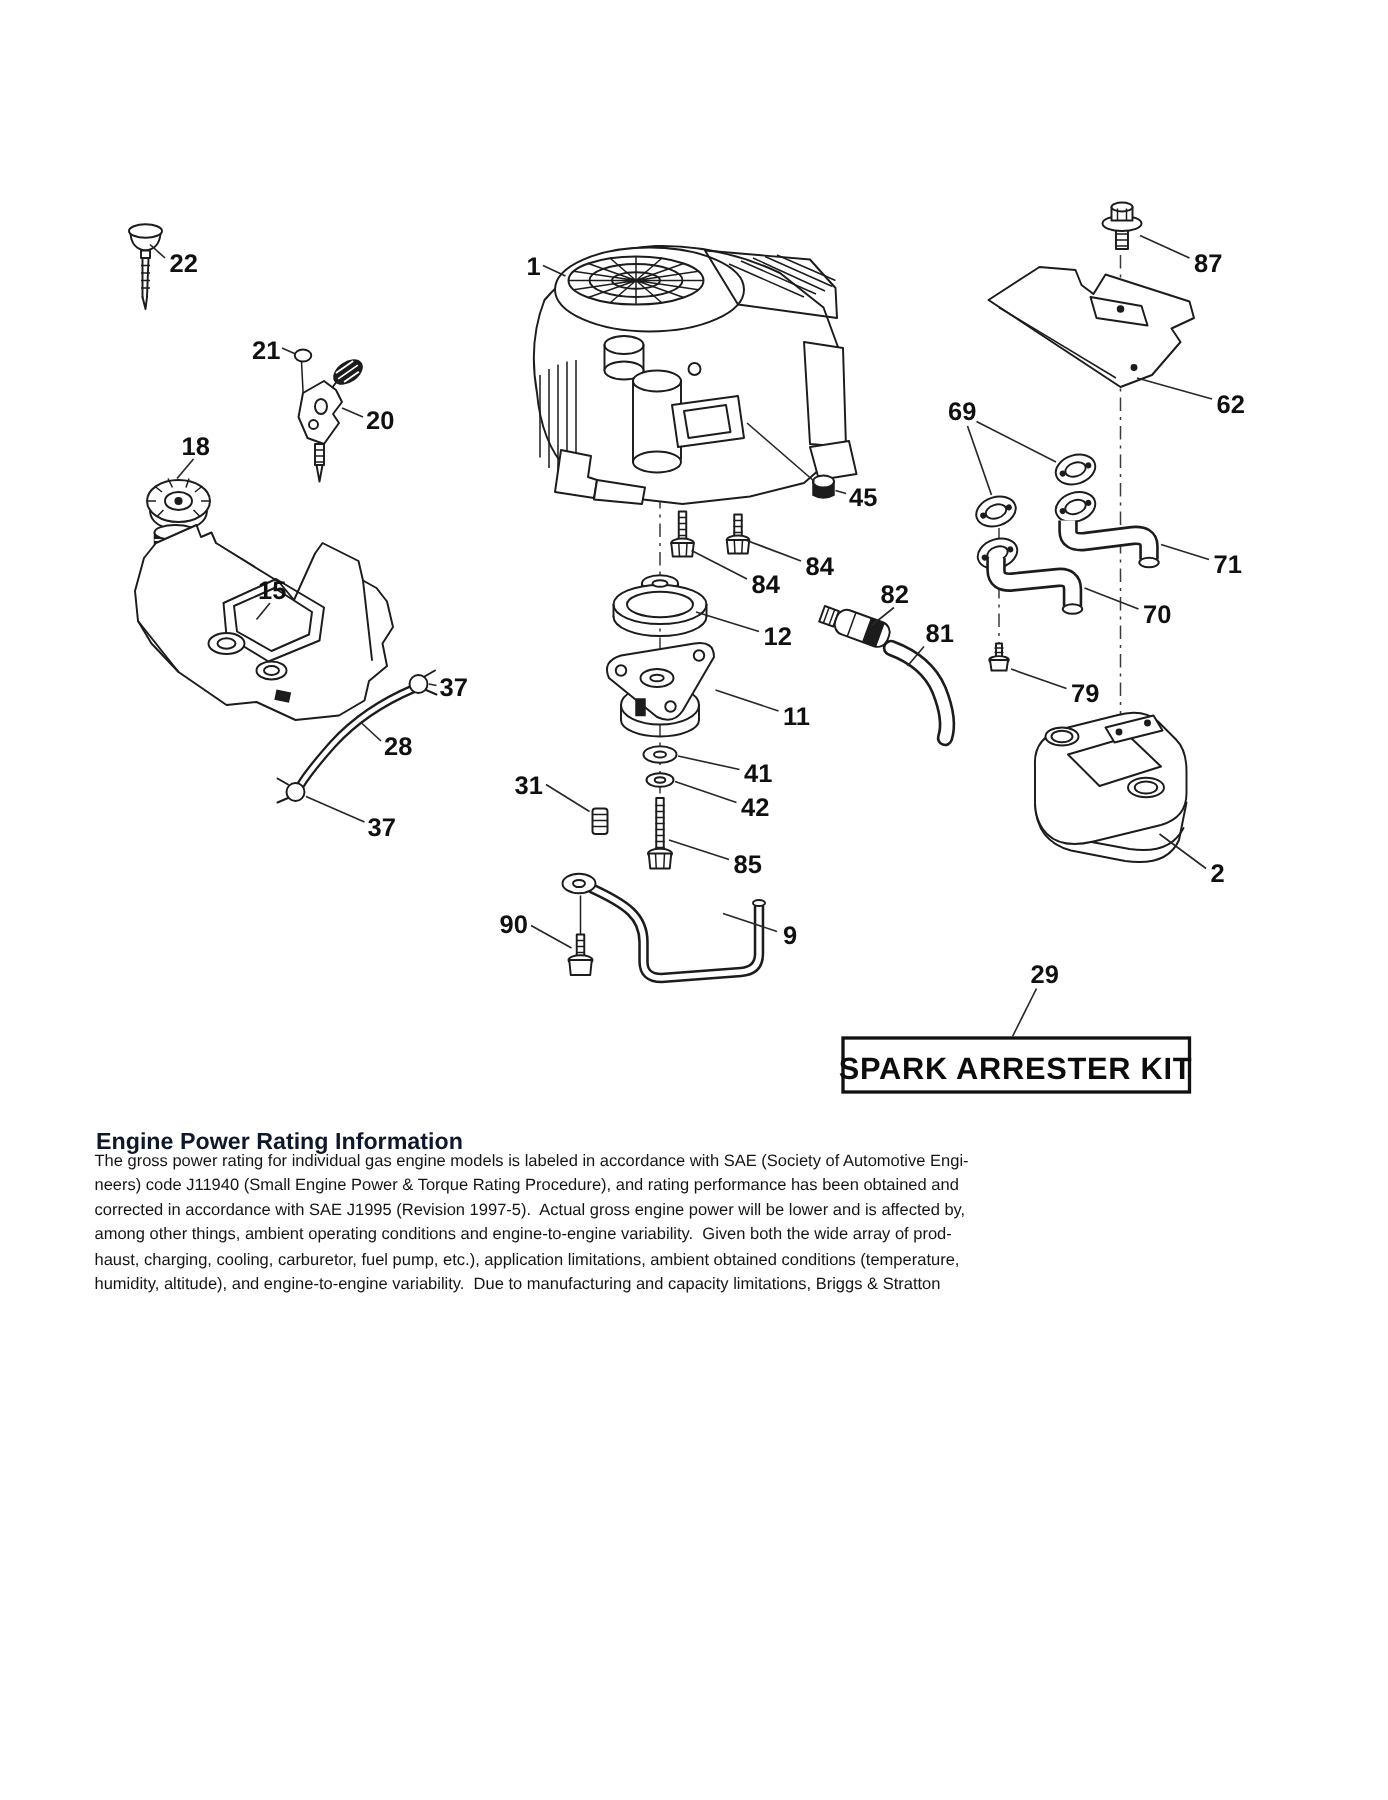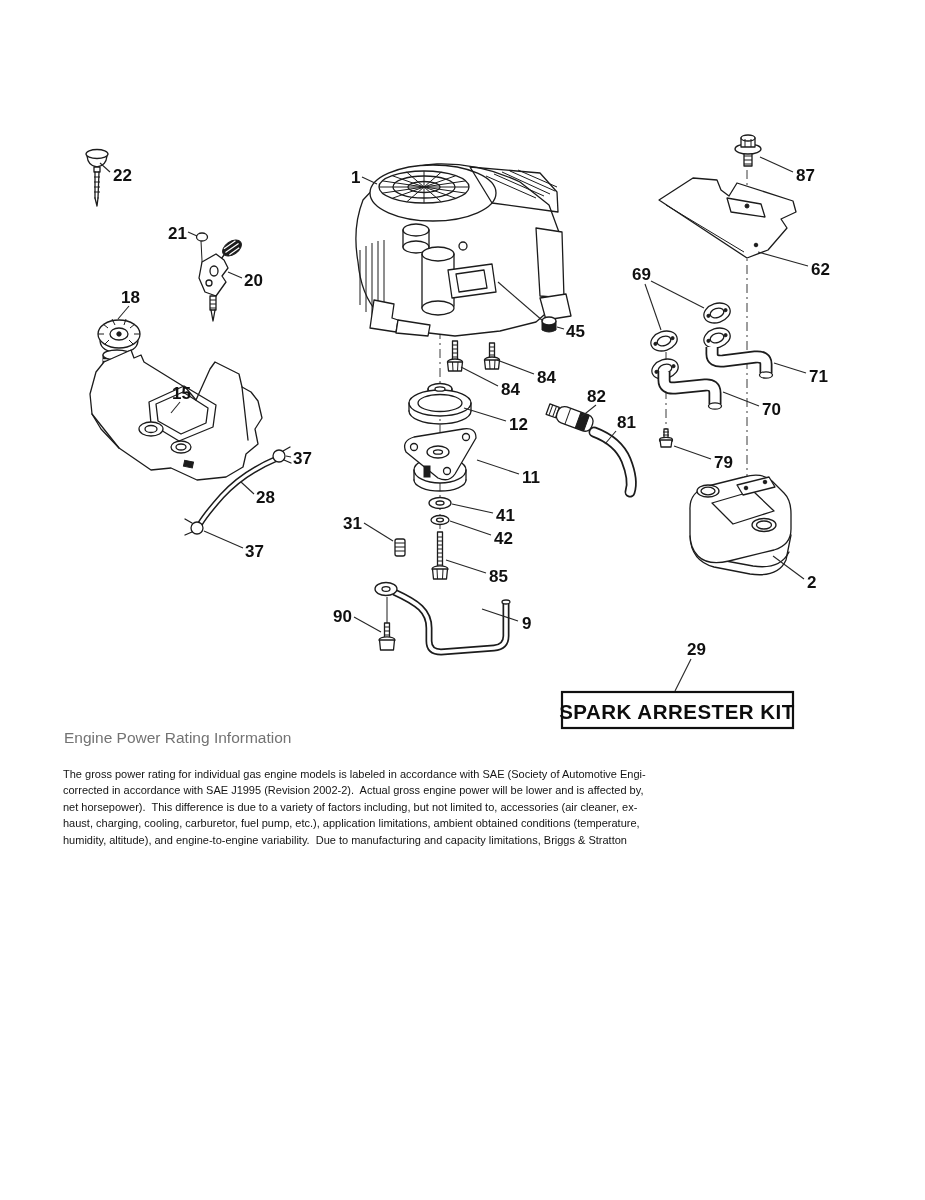--- a/index.html
+++ b/index.html
@@ -17,21 +17,21 @@
   .hose{fill:none;stroke:#1c1c1c;stroke-width:11;stroke-linecap:round;}
   .hosein{fill:none;stroke:#ffffff;stroke-width:7.5;stroke-linecap:round;}
   .rod{fill:none;stroke:#1c1c1c;stroke-width:7;stroke-linejoin:round;}
   .rodin{fill:none;stroke:#ffffff;stroke-width:3.6;stroke-linejoin:round;}
   .fl{fill:none;stroke:#1c1c1c;stroke-width:6;stroke-linecap:round;}
   .flin{fill:none;stroke:#ffffff;stroke-width:3;stroke-linecap:round;}
   .callout{font-family:"Liberation Sans",sans-serif;font-size:17px;font-weight:bold;fill:#101010;}
   .leader{stroke:#272727;stroke-width:1.1;}
   .kit-text{font-family:"Liberation Sans",sans-serif;font-size:20.5px;font-weight:bold;
             fill:#0d0d0d;letter-spacing:.5px;}
-  .heading{position:absolute;left:64px;top:729px;font-size:15.5px;font-weight:normal;color:#737373;}
+  .heading{position:absolute;left:64px;top:753px;font-size:15.5px;font-weight:bold;color:#0f172a;}
   .para{position:absolute;left:63px;top:766px;font-size:11px;line-height:16.45px;color:#141414;}
   .pline{white-space:pre;}
 </style>
 </head>
 <body>
 
 <div class="page">
 
 <svg id="diagram" width="925" height="760" viewBox="0 0 925 760">
 
@@ -365,19 +365,20 @@
         <line x1="804" y1="579" x2="773" y2="556" class="leader"></line>
         <text x="807" y="588" class="callout">2</text>
         <line x1="691" y1="659" x2="675" y2="691" class="leader"></line>
         <text x="687" y="655" class="callout">29</text>
       </g>
 </svg>
 
 <div class="heading">Engine Power Rating Information</div>
 <div class="para">
       <div class="pline">The gross power rating for individual gas engine models is labeled in accordance with SAE (Society of Automotive Engi-</div>
-      <div class="pline">corrected in accordance with SAE J1995 (Revision 2002-2).  Actual gross engine power will be lower and is affected by,</div>
-      <div class="pline">net horsepower).  This difference is due to a variety of factors including, but not limited to, accessories (air cleaner, ex-</div>
+      <div class="pline">neers) code J11940 (Small Engine Power &amp; Torque Rating Procedure), and rating performance has been obtained and</div>
+      <div class="pline">corrected in accordance with SAE J1995 (Revision 1997-5).  Actual gross engine power will be lower and is affected by,</div>
+      <div class="pline">among other things, ambient operating conditions and engine-to-engine variability.  Given both the wide array of prod-</div>
       <div class="pline">haust, charging, cooling, carburetor, fuel pump, etc.), application limitations, ambient obtained conditions (temperature,</div>
       <div class="pline">humidity, altitude), and engine-to-engine variability.  Due to manufacturing and capacity limitations, Briggs &amp; Stratton</div>
     </div>
 
 </div>
 
 </body></html>

